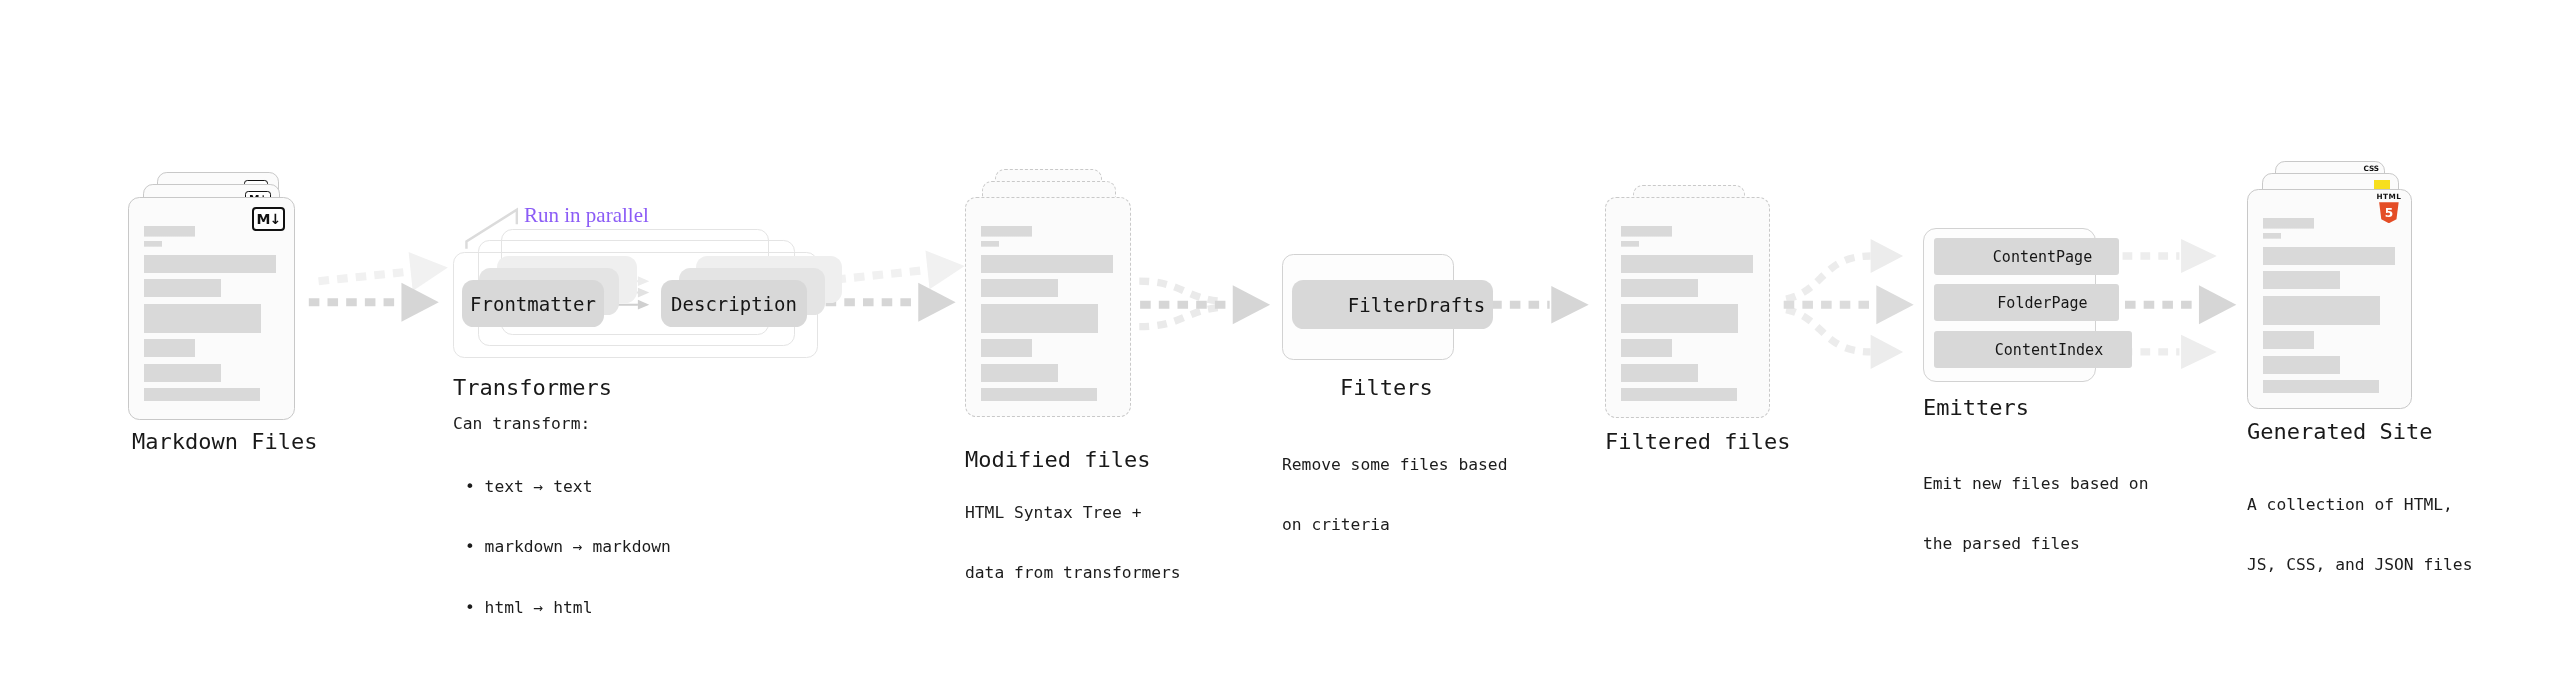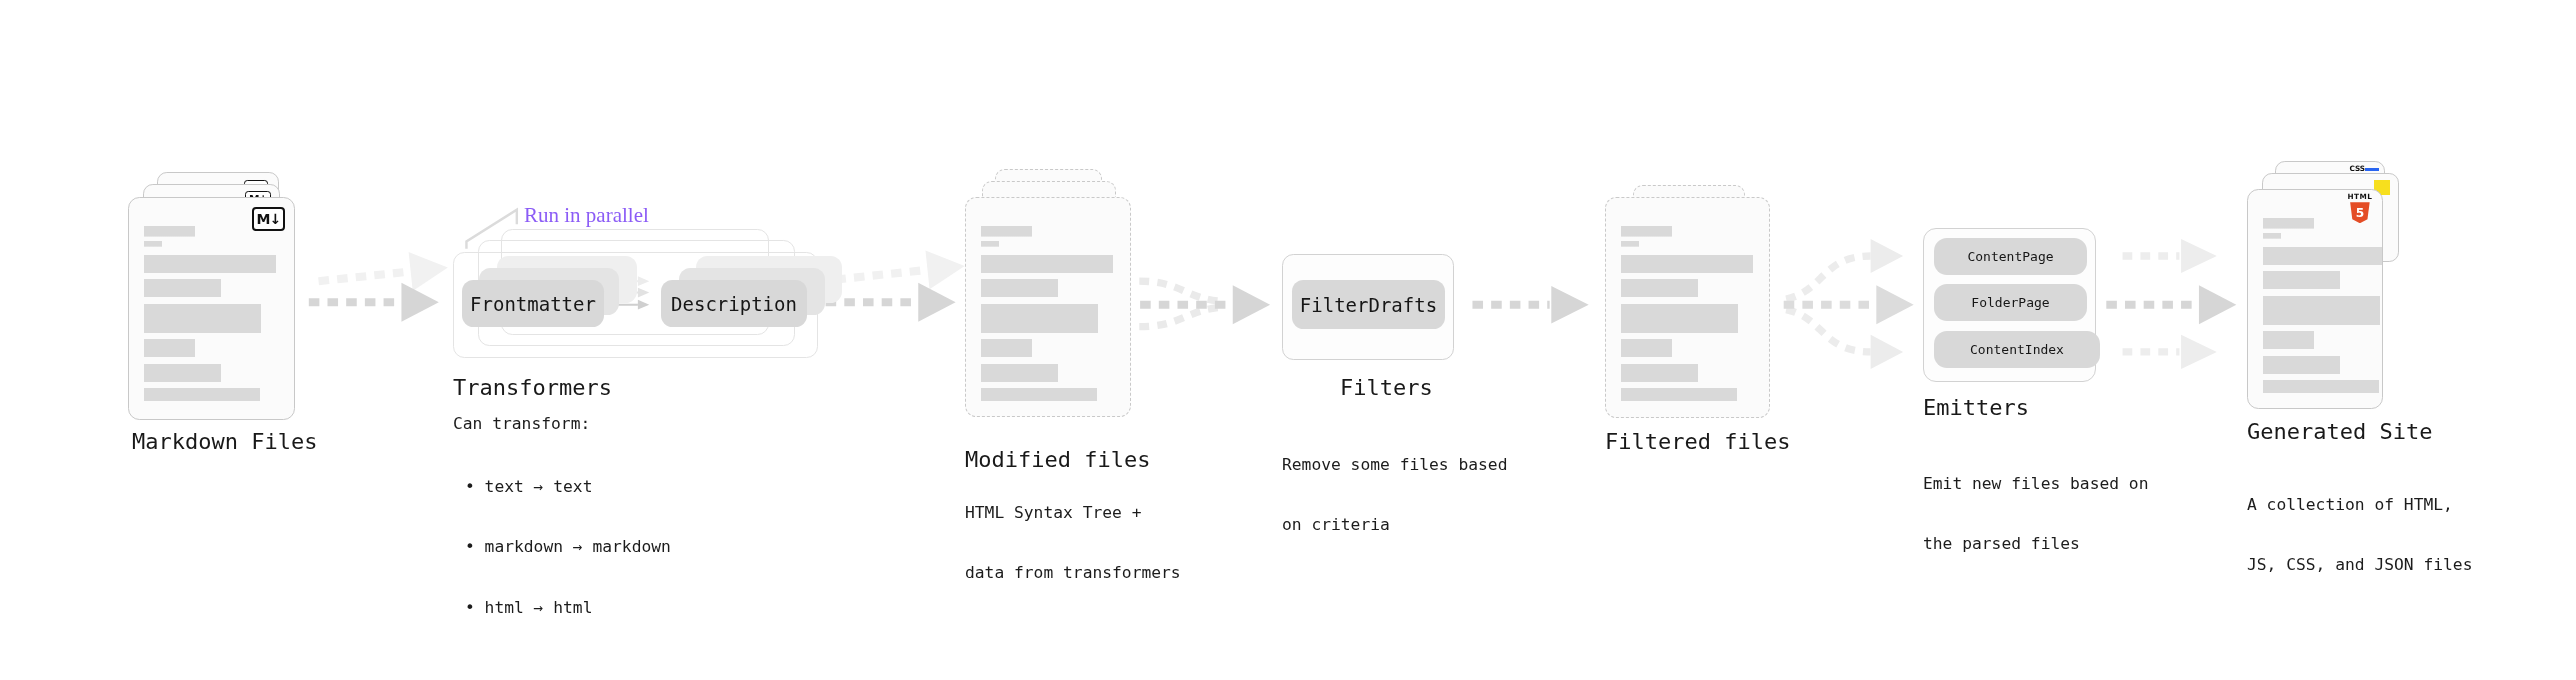--- a/index.html
+++ b/index.html
@@ -22,39 +22,39 @@
       linear-gradient(#d9d9d9,#d9d9d9) 15.4px 141px/51px 18px no-repeat,
       linear-gradient(#d9d9d9,#d9d9d9) 15.4px 166px/77px 18px no-repeat,
       linear-gradient(#d9d9d9,#d9d9d9) 15.4px 190px/116px 13px no-repeat;
   }
   
   .md-badge{position:absolute;background:#ffffff;border:2.4px solid #111;border-radius:4.1px;
     color:#111;font-weight:bold;font-family:"DejaVu Sans","Liberation Sans",sans-serif;
     display:flex;align-items:center;justify-content:center;box-sizing:border-box;letter-spacing:-0.8px;}
   .md-badge.mini{border-width:1.6px;border-radius:3.3px;}
   
-  .css-badge{position:absolute;display:flex;align-items:center;
+  .css-badge{position:absolute;display:flex;flex-direction:column;align-items:center;
     font-family:"DejaVu Sans","Liberation Sans",sans-serif;}
   .css-badge .word{font-size:7.3px;font-weight:bold;color:#111;line-height:7.3px;}
   .css-badge .bar{width:14px;height:3.3px;background:#2965f1;margin-top:0.8px;}
   .js-badge{position:absolute;width:16.3px;height:15.4px;background:#f7df1e;}
   .html5-badge{position:absolute;display:flex;flex-direction:column;align-items:center;
     font-family:"DejaVu Sans","Liberation Sans",sans-serif;}
   .html5-badge .word{font-size:7.3px;font-weight:bold;color:#111;line-height:8.1px;letter-spacing:0.4px;}
   .html5-shield{width:19.5px;height:21px;margin-top:0.8px;background:#e44d26;
     clip-path:polygon(0 0,100% 0,89% 81%,50% 100%,11% 81%);
     display:flex;align-items:center;justify-content:center;color:#fff;font-weight:bold;font-size:12.2px;}
   
   .obox{position:absolute;border:1.6px solid #e4e4e4;border-radius:11.4px;box-sizing:border-box;background:transparent;}
   .sbox{position:absolute;border:1.6px solid #d2d2d2;border-radius:13px;box-sizing:border-box;background:#fdfdfd;}
   .pill{position:absolute;background:#d8d8d8;border-radius:11.4px;display:flex;align-items:center;justify-content:center;
     font-size:19px;color:#161616;white-space:pre;}
   .pill.g1{background:#e4e4e4;}
   .pill.g2{background:#efefef;}
-  .pill.sm{border-radius:13px;font-size:13px;background:#d8d8d8;}
+  .pill.sm{border-radius:3px;font-size:15px;background:#d8d8d8;padding-left:32px;}
   
   .h{position:absolute;font-size:22px;color:#191919;white-space:pre;}
   .cap{position:absolute;font-size:16.3px;line-height:20.3px;color:#1c1c1c;white-space:pre;}
   .note{position:absolute;font-size:21px;color:#8b5cf6;white-space:pre;font-family:Liberation Serif, serif;}
 </style>
 </head>
 <body>
 
 <div id="canvas">
 
@@ -156,21 +156,21 @@
       <div class="bars"></div>
     </div>
   </div>
   <div class="h" style="left:965px;top:447px;">Modified files</div>
   <div class="cap" style="left:965px;top:462px;">
     <div>HTML Syntax Tree +</div>
     <div>data from transformers</div>
   </div>
 
   <div class="sbox" style="left:1282px;top:254px;width:172px;height:106px;border-radius:11.4px;"></div>
-  <div class="pill" style="left:1292px;top:280px;width:153px;height:49px;">FilterDrafts</div>
+  <div class="pill" style="left:1292px;top:280px;width:153px;height:49px;padding-left:48px;">FilterDrafts</div>
   <div class="h" style="left:1340px;top:375px;">Filters</div>
   <div class="cap" style="left:1282px;top:414px;">
     <div>Remove some files based</div>
     <div>on criteria</div>
   </div>
 
   <div>
     <div class="card dashed small" style="left:1633px;top:185px;width:112px;height:65px;"></div>
     <div class="card dashed" style="left:1605px;top:197px;width:165px;height:221px;">
       <div class="bars"></div>
@@ -191,21 +191,21 @@
   <div>
     <div class="card small" style="left:2275px;top:161px;width:110px;height:89px;">
       <div class="css-badge" style="right:4.9px;top:3.3px;">
         <span class="word">CSS</span>
         <i class="bar"></i>
       </div>
     </div>
     <div class="card small" style="left:2262px;top:173px;width:137px;height:89px;">
       <i class="js-badge" style="right:8.1px;top:5.7px;"></i>
     </div>
-    <div class="card" style="left:2247px;top:189px;width:136px;height:220px;">
+    <div class="card" style="left:2247px;top:189px;width:165px;height:220px;">
       <div class="bars"></div>
       <div class="html5-badge" style="right:9.8px;top:3.3px;">
         <span class="word">HTML</span>
         <div class="html5-shield">
           <span>5</span>
         </div>
       </div>
     </div>
   </div>
   <div class="h" style="left:2247px;top:419px;">Generated Site</div>

